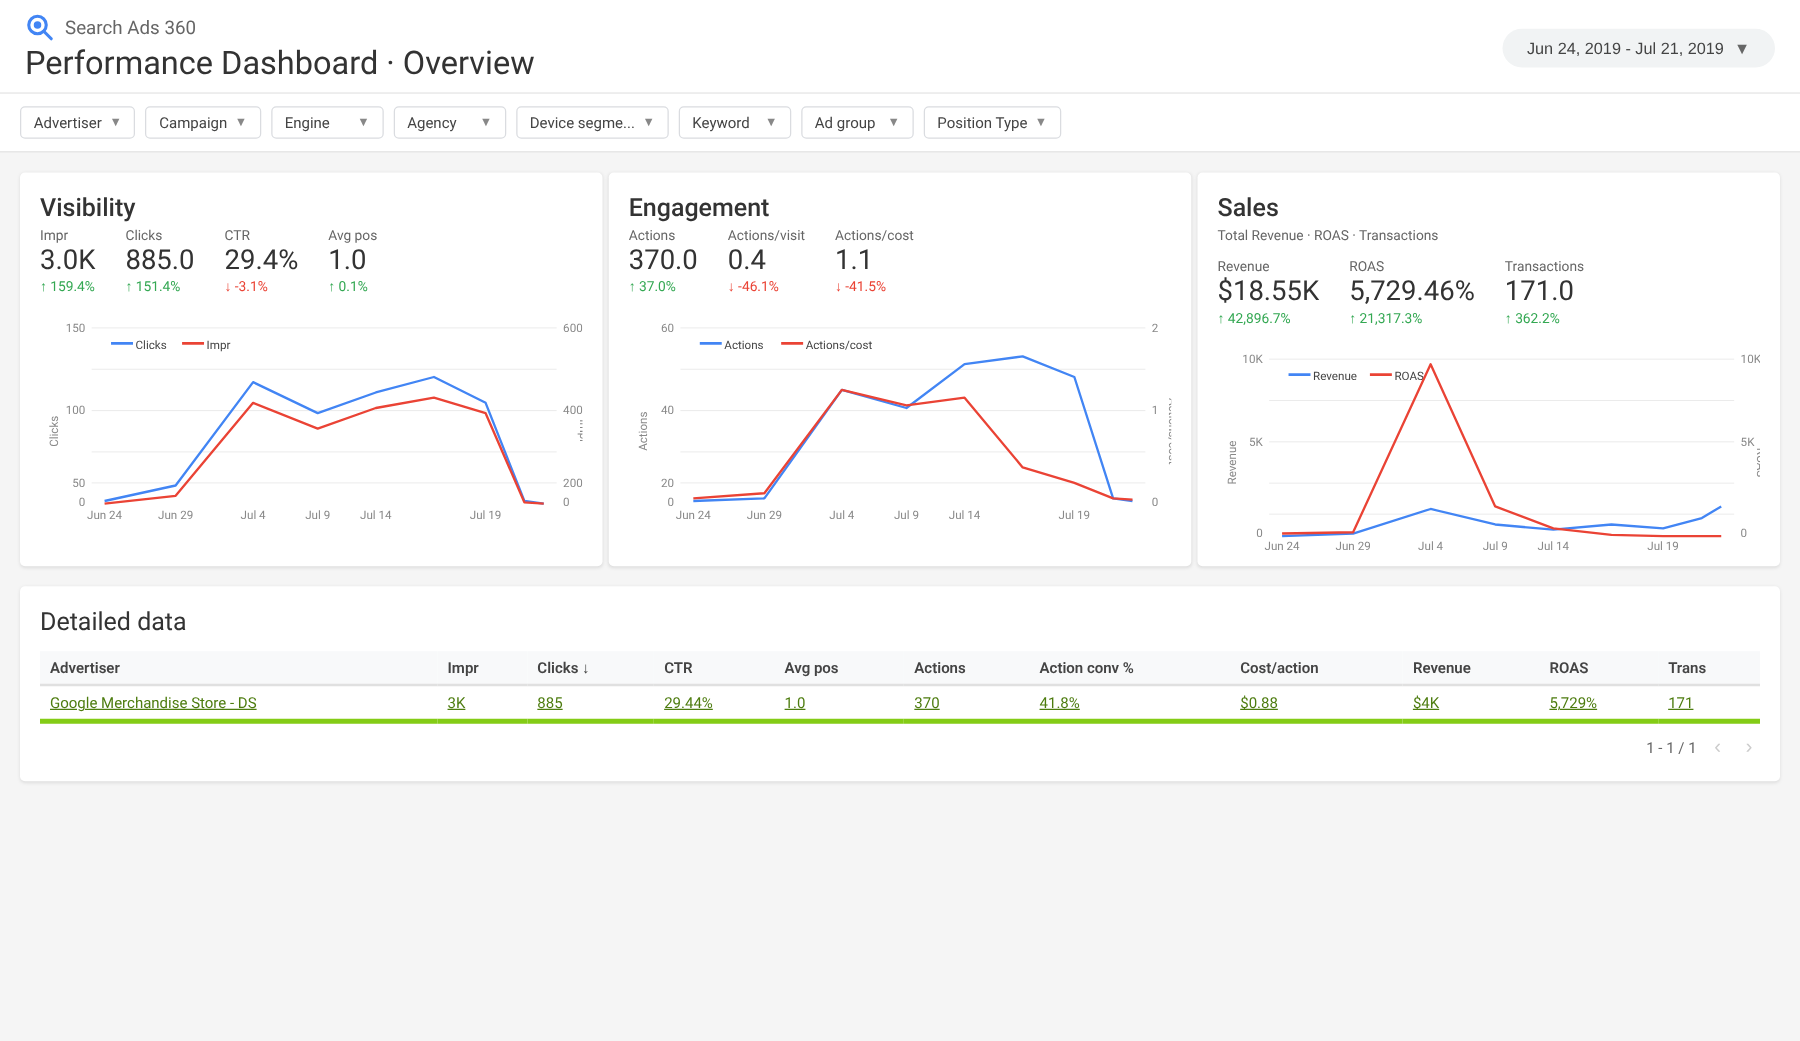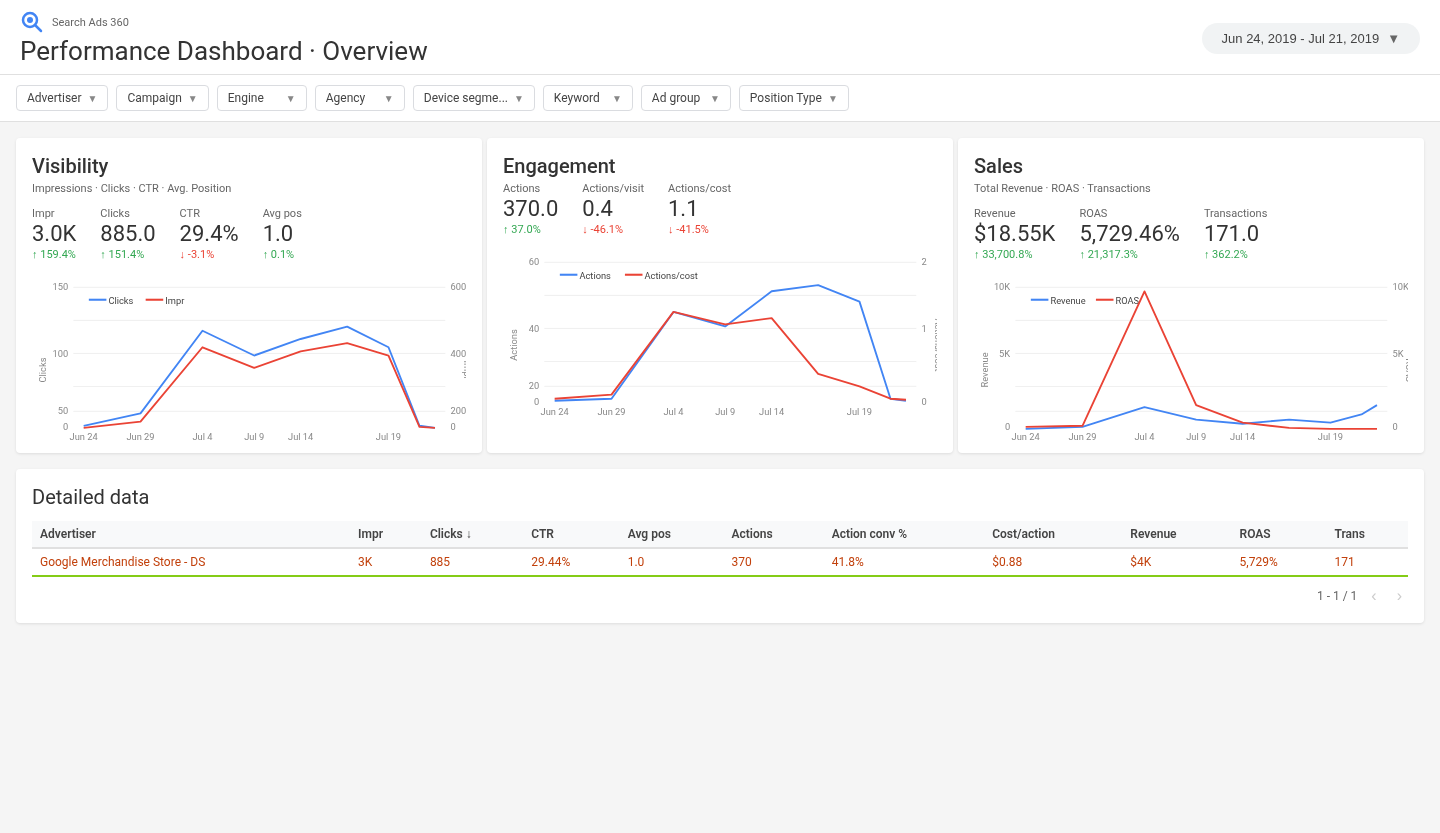--- a/index.html
+++ b/index.html
@@ -1,21 +1,21 @@
 <!DOCTYPE html>
 <html><head>
   <meta charset="utf-8">
   <style>
     * { box-sizing: border-box; margin: 0; padding: 0; }
     body { font-family: 'Roboto', Arial, sans-serif; background: #f5f5f5; color: #333; font-size: 13px; }
 
     
     .header { background: white; padding: 10px 20px 8px; border-bottom: 1px solid #e0e0e0; display: flex; align-items: center; justify-content: space-between; }
     .logo-area { display: flex; flex-direction: column; }
-    .logo-row { display: flex; align-items: center; gap: 8px; color: #666; font-size: 11px; }
+    .logo-row { display: flex; align-items: center; gap: 8px; color: #666; font-size: 15px; }
     .logo-icon { width: 24px; height: 24px; }
     .page-title { font-size: 26px; font-weight: 400; color: #333; margin-top: 2px; }
     .date-range-btn { background: #f1f3f4; border: none; border-radius: 24px; padding: 8px 20px; font-size: 13px; color: #444; cursor: pointer; display: flex; align-items: flex-start; gap: 8px; }
     .date-range-btn .chevron { color: #666; }
 
     
     .filter-bar { background: white; padding: 10px 16px; border-bottom: 1px solid #e0e0e0; display: flex; gap: 8px; flex-wrap: wrap; }
     .filter-chip { background: white; border: 1px solid #dadce0; border-radius: 4px; padding: 5px 10px; font-size: 12px; color: #444; cursor: pointer; display: flex; align-items: center; gap: 6px; min-width: 90px; justify-content: space-between; }
     .filter-chip .arrow { color: #888; font-size: 10px; }
 
@@ -38,21 +38,21 @@
     .metric-change.down { color: #ea4335; }
 
     
     .chart-container { width: 100%; height: 160px; position: relative; }
 
     
     .detailed-section { background: white; border-radius: 4px; padding: 16px; box-shadow: 0 1px 3px rgba(0,0,0,0.1); }
     .section-title { font-size: 20px; font-weight: 400; margin-bottom: 12px; }
     .data-table { width: 100%; border-collapse: collapse; }
     .data-table th { text-align: left; font-size: 12px; font-weight: 600; color: #444; padding: 6px 8px; background: #f8f9fa; border-bottom: 2px solid #e0e0e0; }
-    .data-table td { font-size: 12px; color: #c2410c; padding: 6px 8px; border-bottom: 2px solid #84cc16; }
+    .data-table td { font-size: 12px; color: #4d7c0f; padding: 6px 8px; border-bottom: 4px solid #84cc16; text-decoration: underline; }
     .data-table th.sortable { cursor: pointer; }
 
     
     .pagination { display: flex; justify-content: flex-end; align-items: center; padding: 8px 0 0; gap: 8px; font-size: 12px; color: #666; }
     .pagination button { background: none; border: none; cursor: pointer; color: #666; font-size: 16px; padding: 2px 6px; }
     .pagination button:disabled { color: #ccc; cursor: default; }
   </style>
 </head>
 <body>
 
@@ -109,21 +109,20 @@
     <span class="arrow">▼</span>
   </div>
 </div>
 
 <div class="main">
 
   <div class="cards-row">
 
     <div class="card">
       <div class="card-title">Visibility</div>
-      <div class="card-subtitle">Impressions · Clicks · CTR · Avg. Position</div>
       <div class="metrics-row">
         <div class="metric">
           <span class="metric-label">Impr</span>
           <span class="metric-value">3.0K</span>
           <span class="metric-change up">↑ 159.4%</span>
         </div>
         <div class="metric">
           <span class="metric-label">Clicks</span>
           <span class="metric-value">885.0</span>
           <span class="metric-change up">↑ 151.4%</span>
@@ -241,21 +240,21 @@
       </div>
     </div>
 
     <div class="card">
       <div class="card-title">Sales</div>
       <div class="card-subtitle">Total Revenue · ROAS · Transactions</div>
       <div class="metrics-row">
         <div class="metric">
           <span class="metric-label">Revenue</span>
           <span class="metric-value">$18.55K</span>
-          <span class="metric-change up">↑ 33,700.8%</span>
+          <span class="metric-change up">↑ 42,896.7%</span>
         </div>
         <div class="metric">
           <span class="metric-label">ROAS</span>
           <span class="metric-value">5,729.46%</span>
           <span class="metric-change up">↑ 21,317.3%</span>
         </div>
         <div class="metric">
           <span class="metric-label">Transactions</span>
           <span class="metric-value">171.0</span>
           <span class="metric-change up">↑ 362.2%</span>

